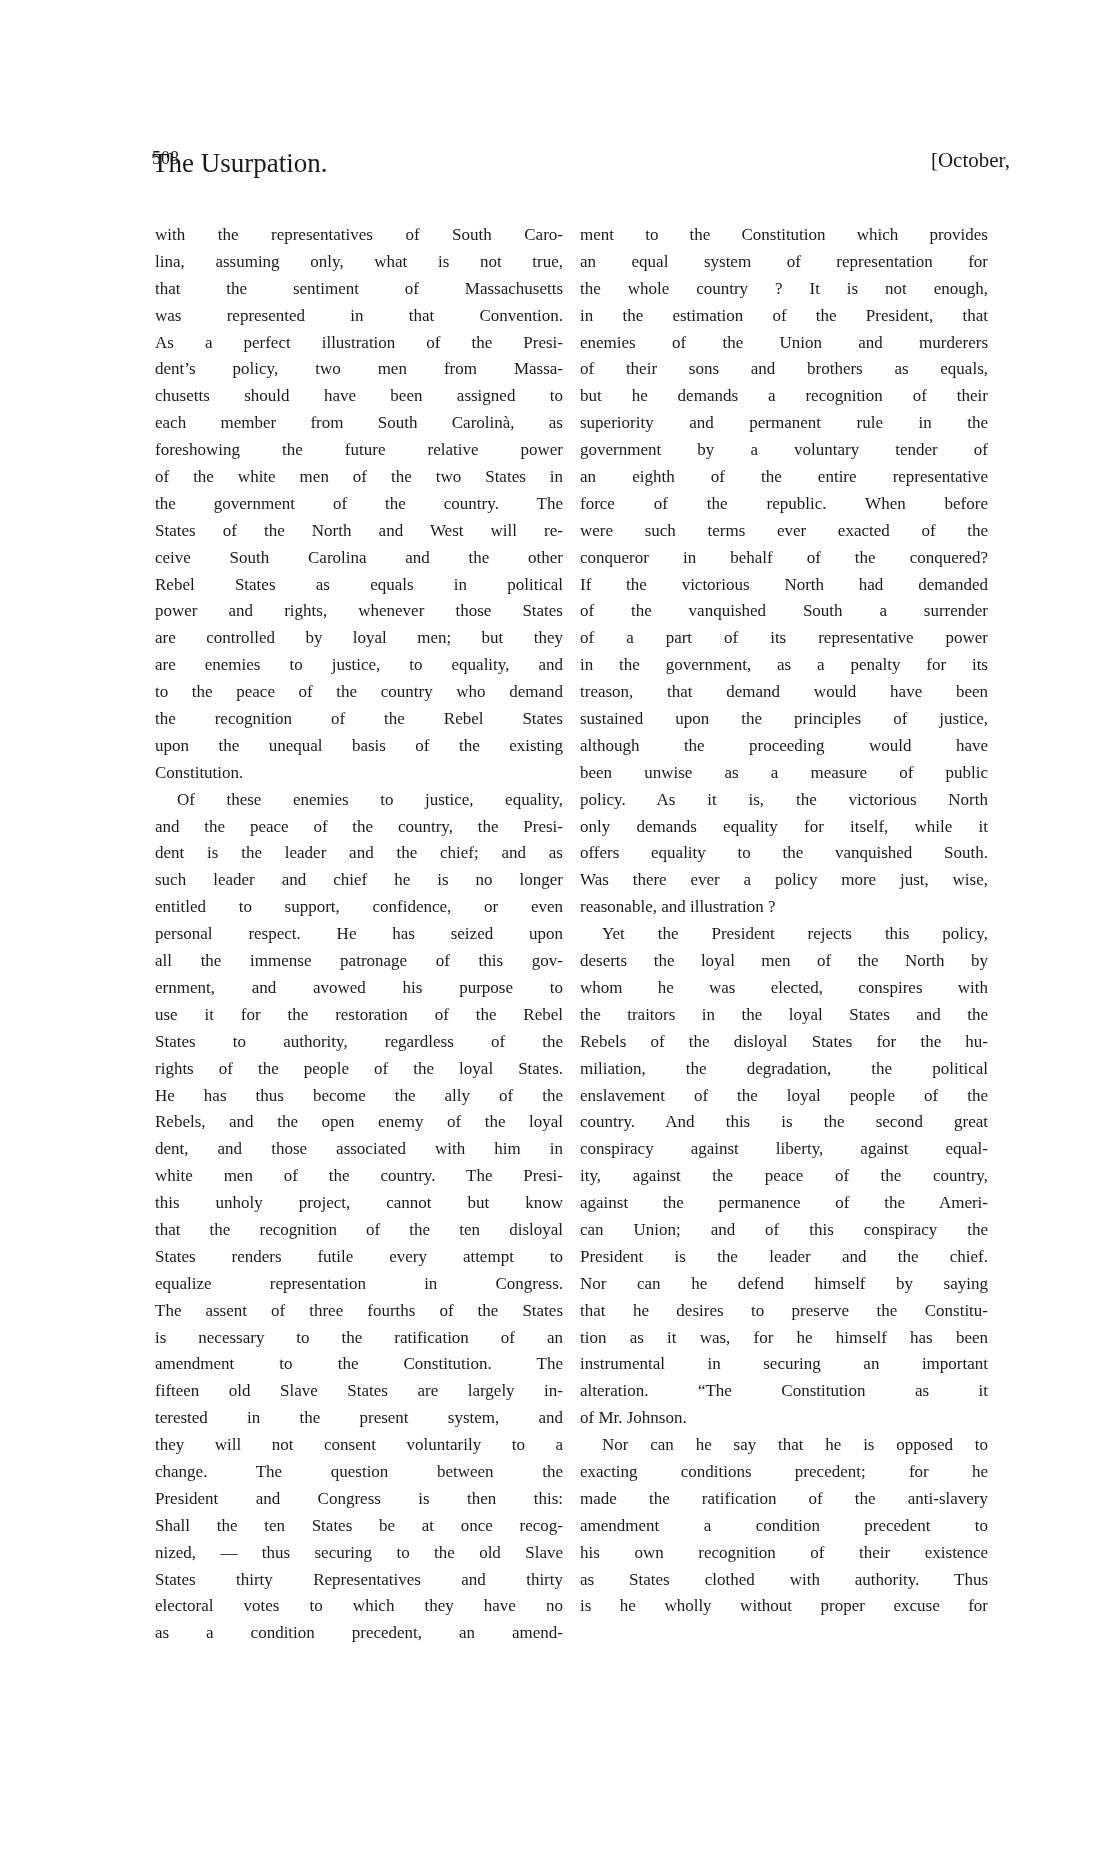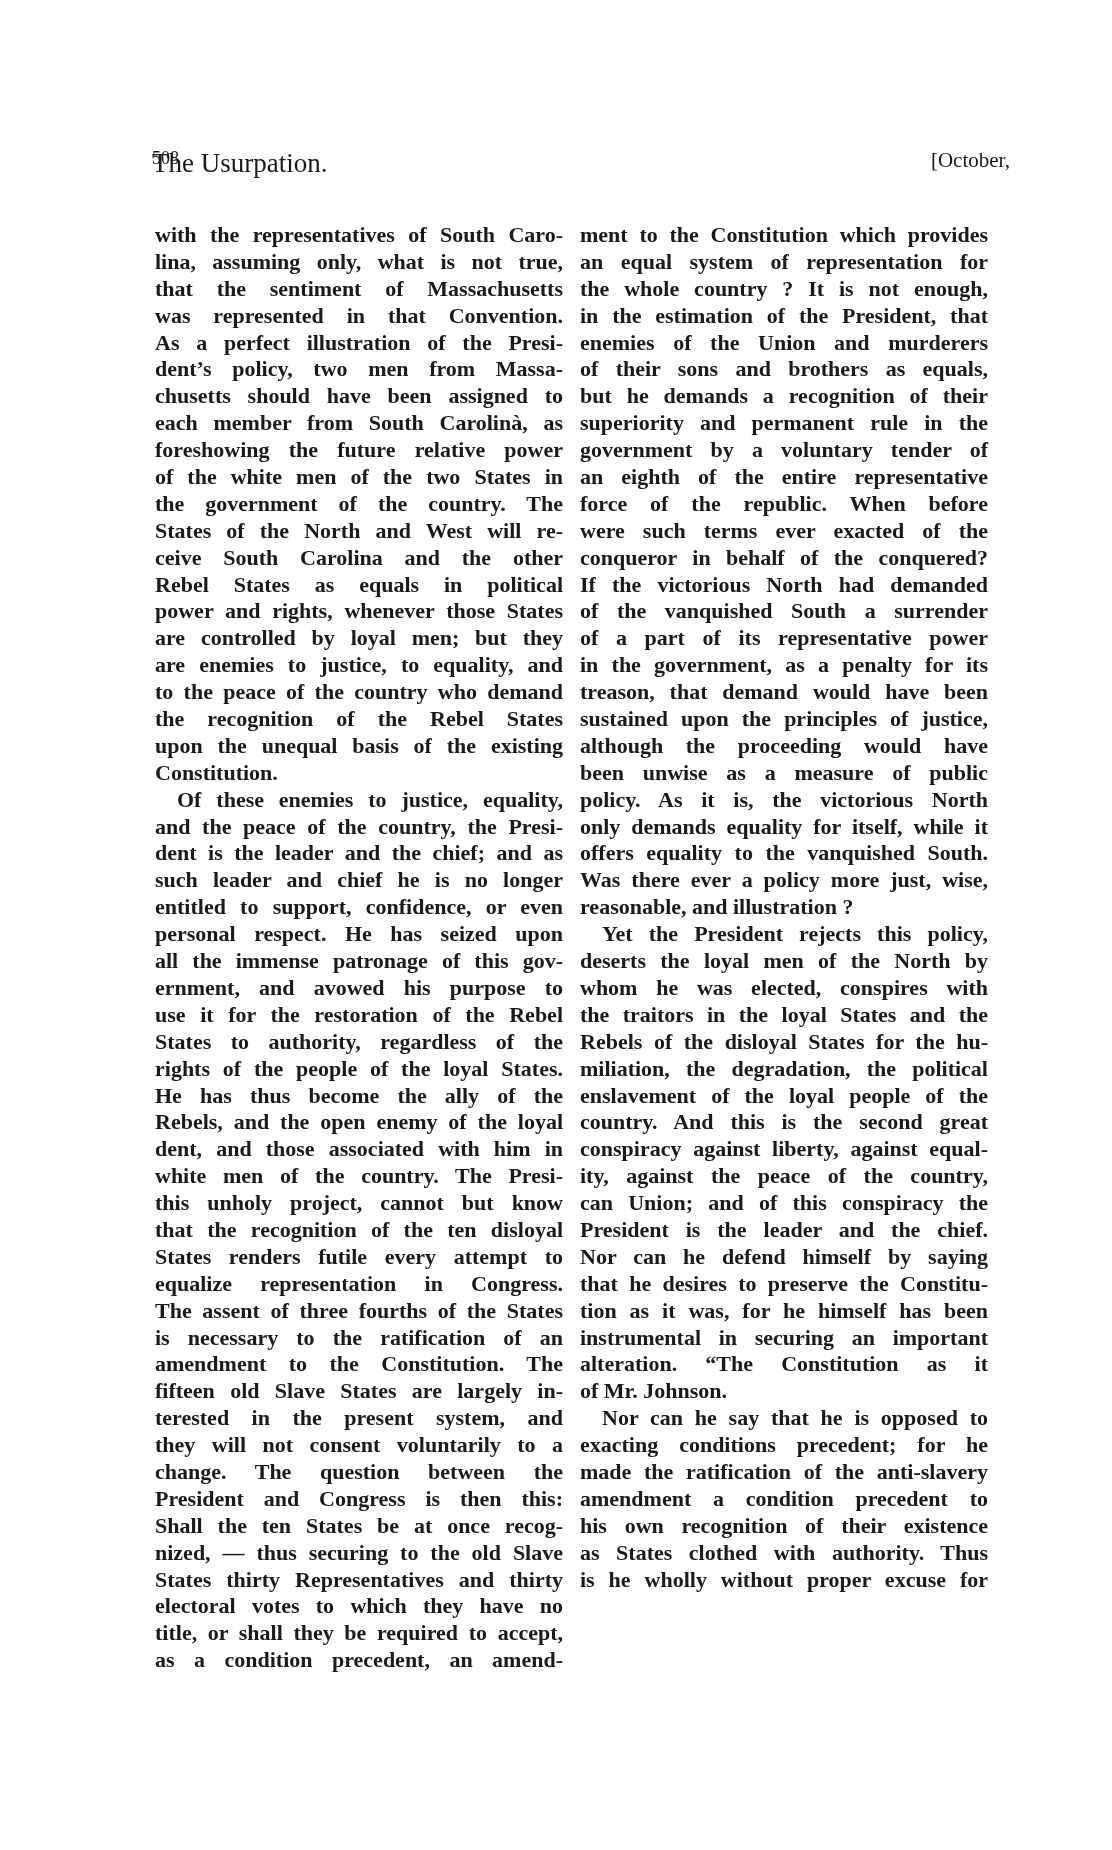--- a/index.html
+++ b/index.html
@@ -3,22 +3,22 @@
 <meta charset="utf-8">
 <style>
   html, body { margin: 0; padding: 0; background: #ffffff; }
   body { width: 1112px; height: 1850px; position: relative; overflow: hidden;
          font-family: "Liberation Serif", "DejaVu Serif", serif; color: #1a1a1a; }
   .header { position: absolute; top: 148px; left: 152px; width: 858px; height: 40px; }
   .page-num { position: absolute; left: 0; top: 0; font-size: 18px; }
   .running-title { position: absolute; left: 0; right: 0; top: 0; text-align: left;
                    font-size: 27px; }
   .running-month { position: absolute; right: 0; top: 0; font-size: 21px; }
-  .col { position: absolute; top: 222px; width: 408px; font-size: 22px;
-         line-height: 26.9px; text-align: justify; font-weight: bold; }
+  .col { position: absolute; top: 222px; width: 408px; font-size: 17px;
+         line-height: 26.9px; text-align: justify; }
   .col-left { left: 155px; }
   .col-right { left: 580px; }
   .line { display: block; white-space: nowrap; text-align: justify; text-align-last: justify; height: 26.9px; }
   .line.last { text-align-last: left; }
   .line.indent { padding-left: 22px; }
 </style>
 </head>
 <body>
 
 <div class="header">
@@ -73,21 +73,20 @@
     <span class="line">amendment to the Constitution. The</span>
     <span class="line">fifteen old Slave States are largely in-</span>
     <span class="line">terested in the present system, and</span>
     <span class="line">they will not consent voluntarily to a</span>
     <span class="line">change. The question between the</span>
     <span class="line">President and Congress is then this:</span>
     <span class="line">Shall the ten States be at once recog-</span>
     <span class="line">nized, — thus securing to the old Slave</span>
     <span class="line">States thirty Representatives and thirty</span>
     <span class="line">electoral votes to which they have no</span>
-    <span class="line">title, or shall they be required to accept,</span>
     <span class="line">as a condition precedent, an amend-</span>
   </div>
 <div class="col col-right" id="col-1">
     <span class="line">ment to the Constitution which provides</span>
     <span class="line">an equal system of representation for</span>
     <span class="line">the whole country ? It is not enough,</span>
     <span class="line">in the estimation of the President, that</span>
     <span class="line">enemies of the Union and murderers</span>
     <span class="line">of their sons and brothers as equals,</span>
     <span class="line">but he demands a recognition of their</span>
@@ -113,20 +112,21 @@
     <span class="line indent">Yet the President rejects this policy,</span>
     <span class="line">deserts the loyal men of the North by</span>
     <span class="line">whom he was elected, conspires with</span>
     <span class="line">the traitors in the loyal States and the</span>
     <span class="line">Rebels of the disloyal States for the hu-</span>
     <span class="line">miliation, the degradation, the political</span>
     <span class="line">enslavement of the loyal people of the</span>
     <span class="line">country. And this is the second great</span>
     <span class="line">conspiracy against liberty, against equal-</span>
     <span class="line">ity, against the peace of the country,</span>
+    <span class="line">against the permanence of the Ameri-</span>
     <span class="line">can Union; and of this conspiracy the</span>
     <span class="line">President is the leader and the chief.</span>
     <span class="line">Nor can he defend himself by saying</span>
     <span class="line">that he desires to preserve the Constitu-</span>
     <span class="line">tion as it was, for he himself has been</span>
     <span class="line">instrumental in securing an important</span>
     <span class="line">alteration. “The Constitution as it</span>
     <span class="line last">of Mr. Johnson.</span>
     <span class="line indent">Nor can he say that he is opposed to</span>
     <span class="line">exacting conditions precedent; for he</span>

